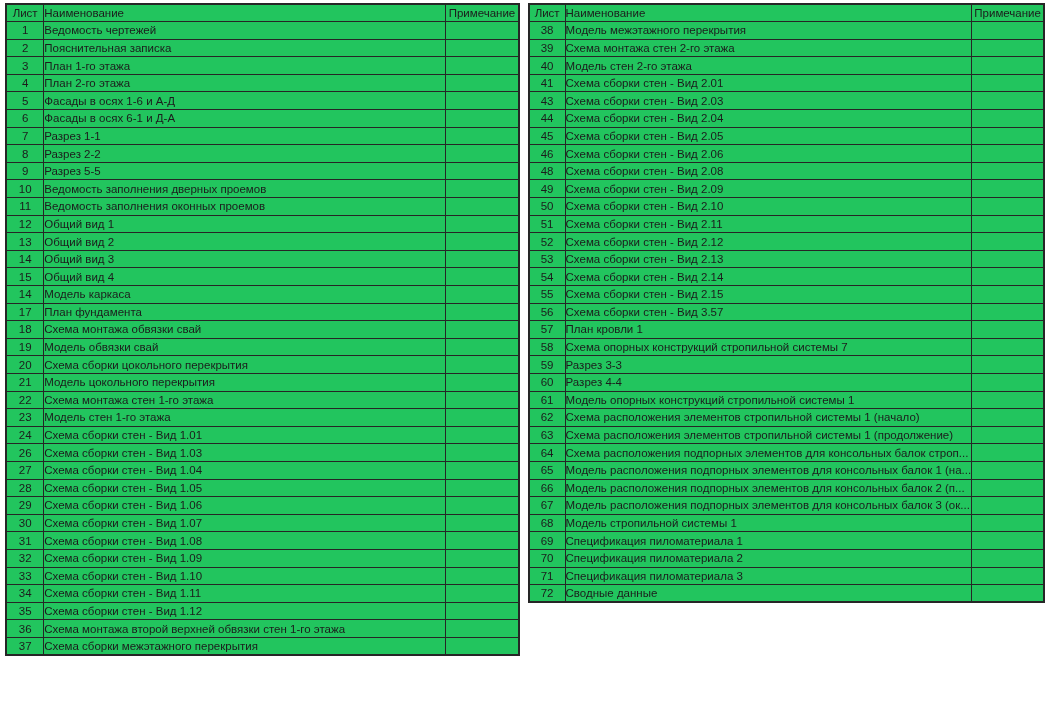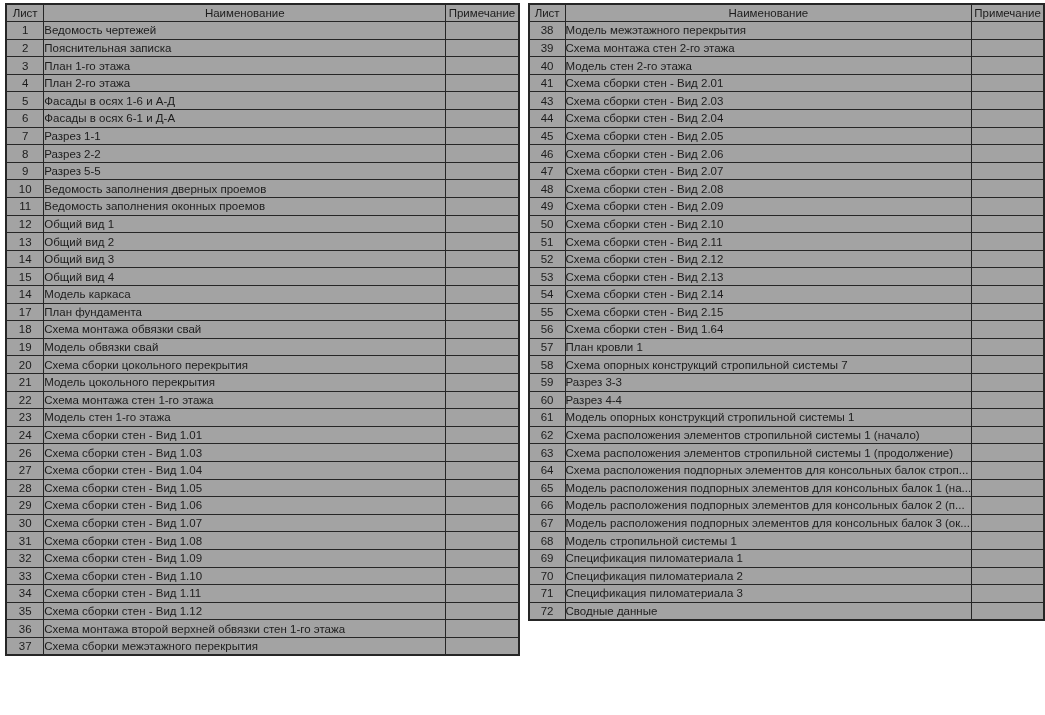--- a/index.html
+++ b/index.html
@@ -16,39 +16,39 @@
   .page {
     display: flex;
     gap: 8px;
     padding: 3px 0 0 5px;
     align-items: flex-start;
   }
   table.sheet-table {
     border-collapse: collapse;
     table-layout: fixed;
     border: 2px solid #262626;
-    background: #a3a3a3;
+    background: #22c55e;
   }
   .sheet-table th, .sheet-table td {
     border: 1px solid #262626;
     font-size: 11.5px;
     line-height: 14px;
     color: #1c1c1c;
     height: 17.6px;
     padding: 0;
     box-sizing: border-box;
     overflow: hidden;
     white-space: nowrap;
     vertical-align: middle;
     font-weight: normal;
   }
   .col-sheet { width: 38px; text-align: center; }
   .col-name  { width: 404px; text-align: left; padding-left: 5px; }
   .col-note  { width: 73px; text-align: center; }
-  th.col-name { text-align: center; padding-left: 0; }
+  th.col-name { text-align: left; padding-left: 0; }
 </style>
 </head>
 <body>
 
 <div class="page">
 
   <table class="sheet-table">
     <thead>
       <tr>
         <th class="col-sheet">Лист</th>
@@ -283,25 +283,20 @@
           <td class="col-sheet">45</td>
           <td class="col-name">Схема сборки стен - Вид 2.05</td>
           <td class="col-note"></td>
         </tr>
         <tr>
           <td class="col-sheet">46</td>
           <td class="col-name">Схема сборки стен - Вид 2.06</td>
           <td class="col-note"></td>
         </tr>
         <tr>
-          <td class="col-sheet">47</td>
-          <td class="col-name">Схема сборки стен - Вид 2.07</td>
-          <td class="col-note"></td>
-        </tr>
-        <tr>
           <td class="col-sheet">48</td>
           <td class="col-name">Схема сборки стен - Вид 2.08</td>
           <td class="col-note"></td>
         </tr>
         <tr>
           <td class="col-sheet">49</td>
           <td class="col-name">Схема сборки стен - Вид 2.09</td>
           <td class="col-note"></td>
         </tr>
         <tr>
@@ -329,21 +324,21 @@
           <td class="col-name">Схема сборки стен - Вид 2.14</td>
           <td class="col-note"></td>
         </tr>
         <tr>
           <td class="col-sheet">55</td>
           <td class="col-name">Схема сборки стен - Вид 2.15</td>
           <td class="col-note"></td>
         </tr>
         <tr>
           <td class="col-sheet">56</td>
-          <td class="col-name">Схема сборки стен - Вид 1.64</td>
+          <td class="col-name">Схема сборки стен - Вид 3.57</td>
           <td class="col-note"></td>
         </tr>
         <tr>
           <td class="col-sheet">57</td>
           <td class="col-name">План кровли 1</td>
           <td class="col-note"></td>
         </tr>
         <tr>
           <td class="col-sheet">58</td>
           <td class="col-name">Схема опорных конструкций стропильной системы 7</td>

